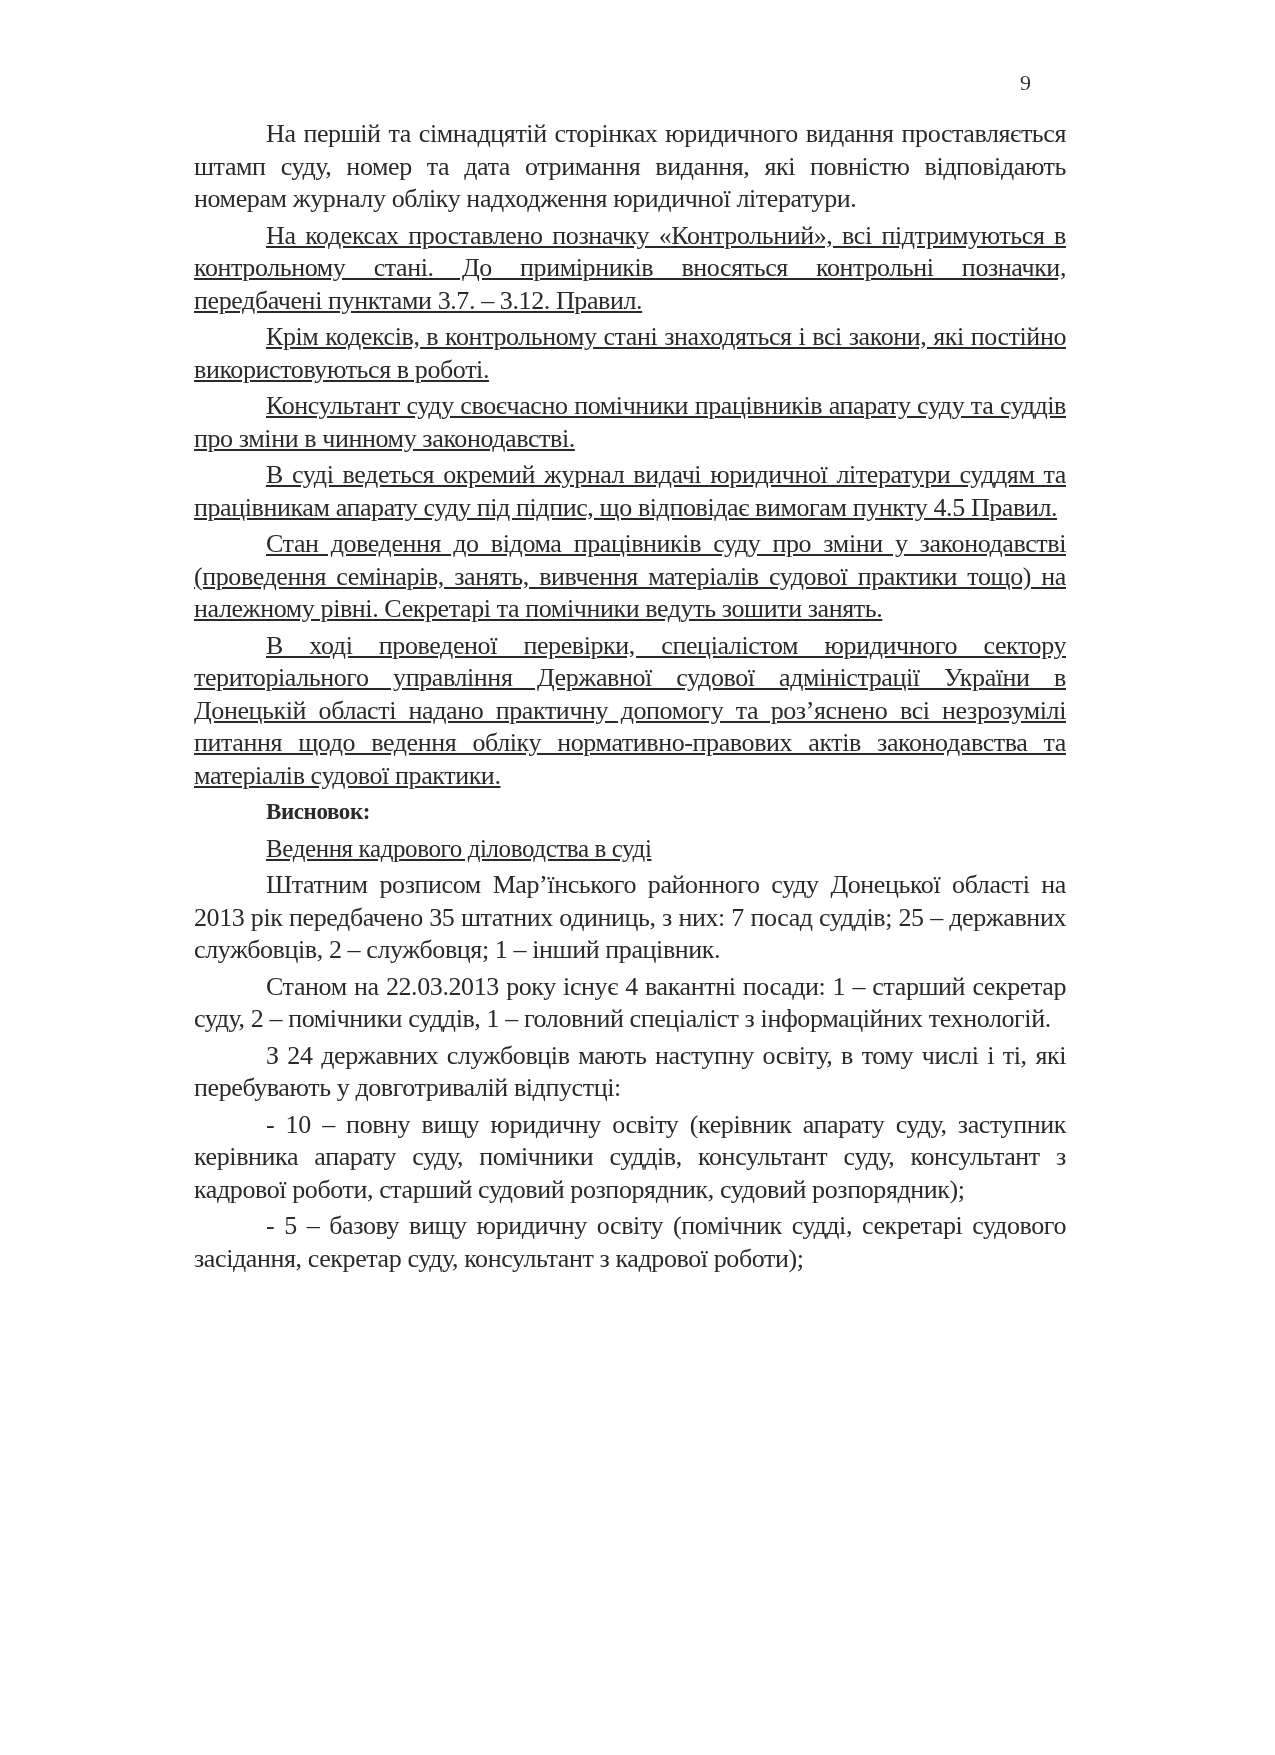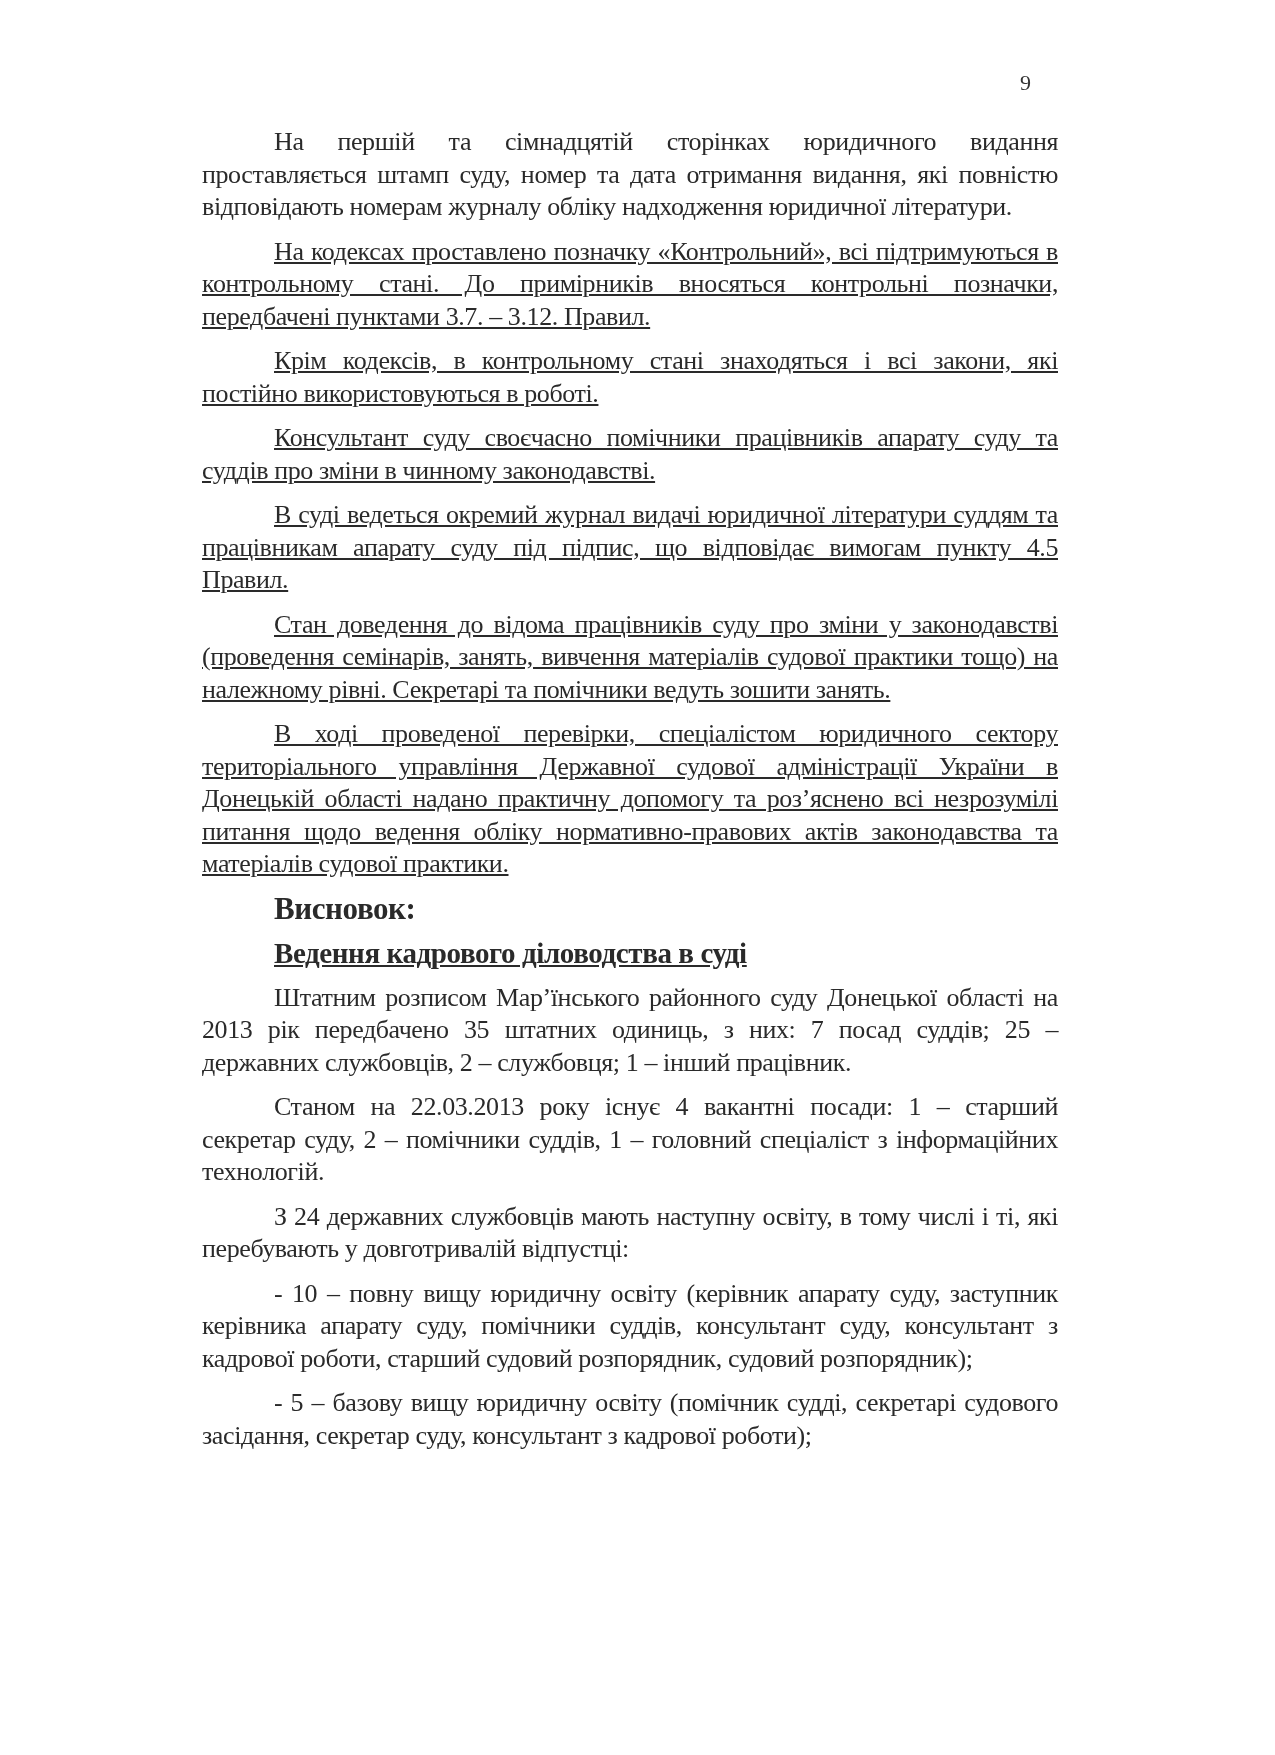--- a/index.html
+++ b/index.html
@@ -10,28 +10,28 @@
   }
   .page-number {
     position: absolute; top: 70px; left: 1020px;
     font-size: 22px; color: #333;
   }
   .content {
     position: absolute; left: 190px; top: 114px; width: 880px;
     font-size: 26px; line-height: 32.5px;
     letter-spacing: -0.4px;
   }
-  .content p { margin: 12px; text-align: justify; text-indent: 72px; }
+  .content p { margin: 4px; text-align: justify; text-indent: 72px; }
   .content p.gap { margin-top: 2px; text-decoration: underline; }
   .conclusion-title {
-    margin: 50px 0 0 0; text-indent: 72px; font-weight: bold; font-size: 31px;
+    margin: 50px 0 0 0; text-indent: 72px; font-weight: bold; font-size: 23px;
   }
   .section-title {
-    margin: 92px 0 0 0; text-align: center; font-weight: bold;
-    text-decoration: underline; font-size: 29px; text-indent: 0;
+    margin: 92px 0 0 0; text-align: center; font-weight: normal;
+    text-decoration: underline; font-size: 25px; text-indent: 0;
   }
 </style>
 </head>
 <body>
 
 <div class="page-number">9</div>
 
 <div class="content">
   <p>На першій та сімнадцятій сторінках юридичного видання проставляється штамп суду, номер та дата отримання видання, які повністю відповідають номерам журналу обліку надходження юридичної літератури.</p>
   <p class="gap">На кодексах проставлено позначку «Контрольний», всі підтримуються в контрольному стані. До примірників вносяться контрольні позначки, передбачені пунктами 3.7. – 3.12. Правил.</p>

